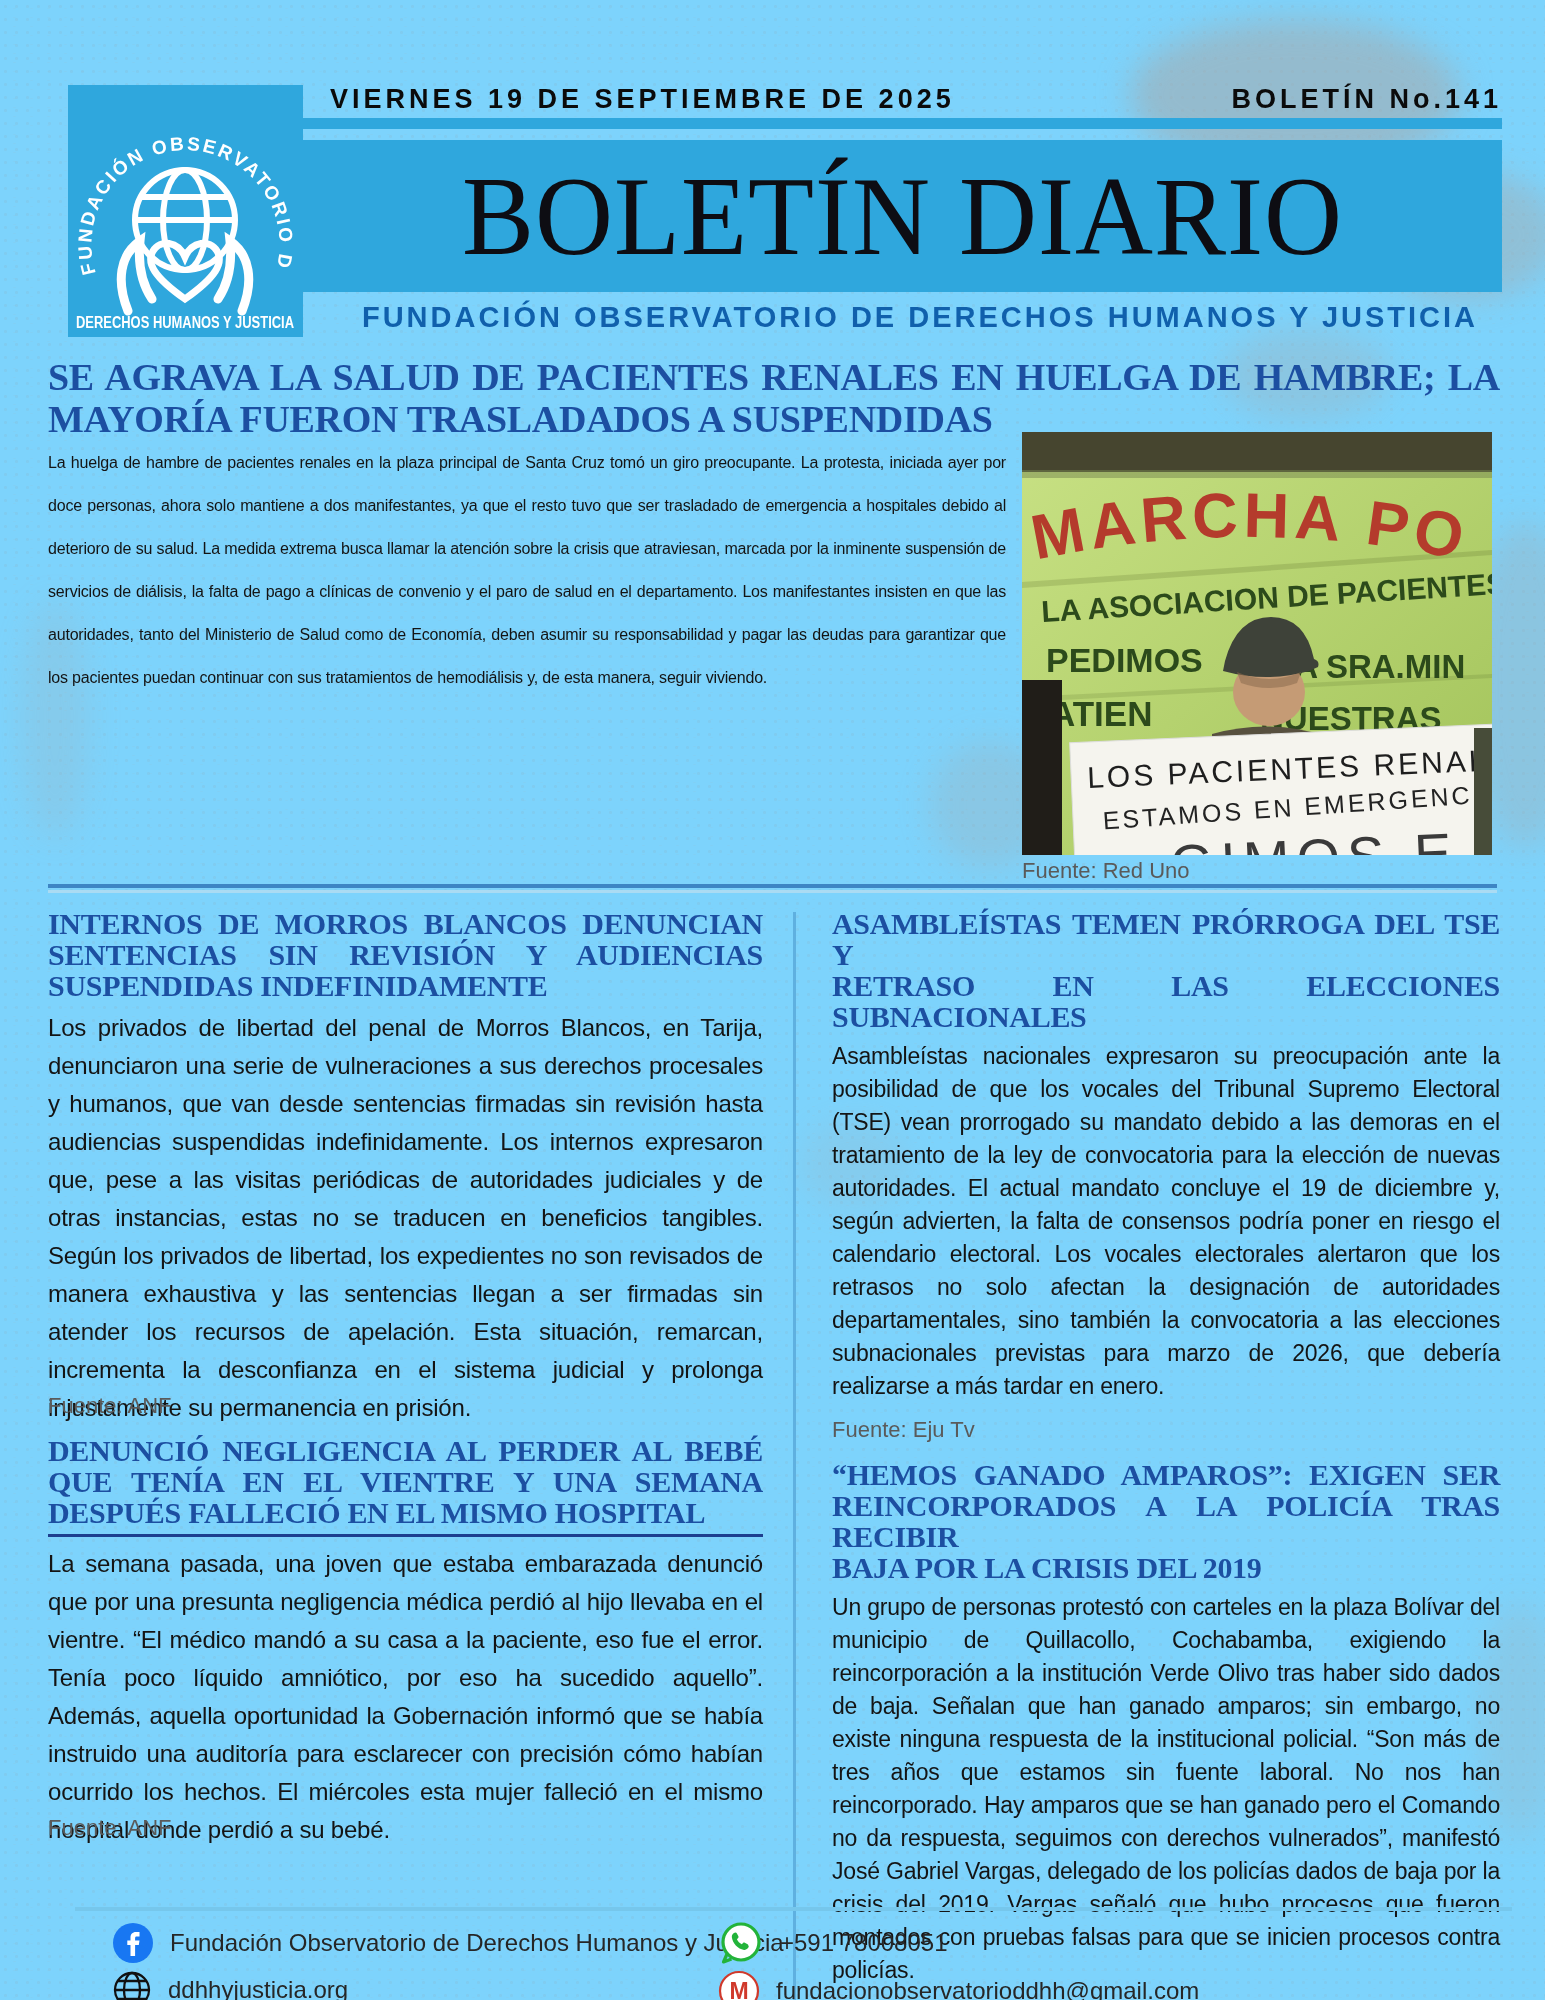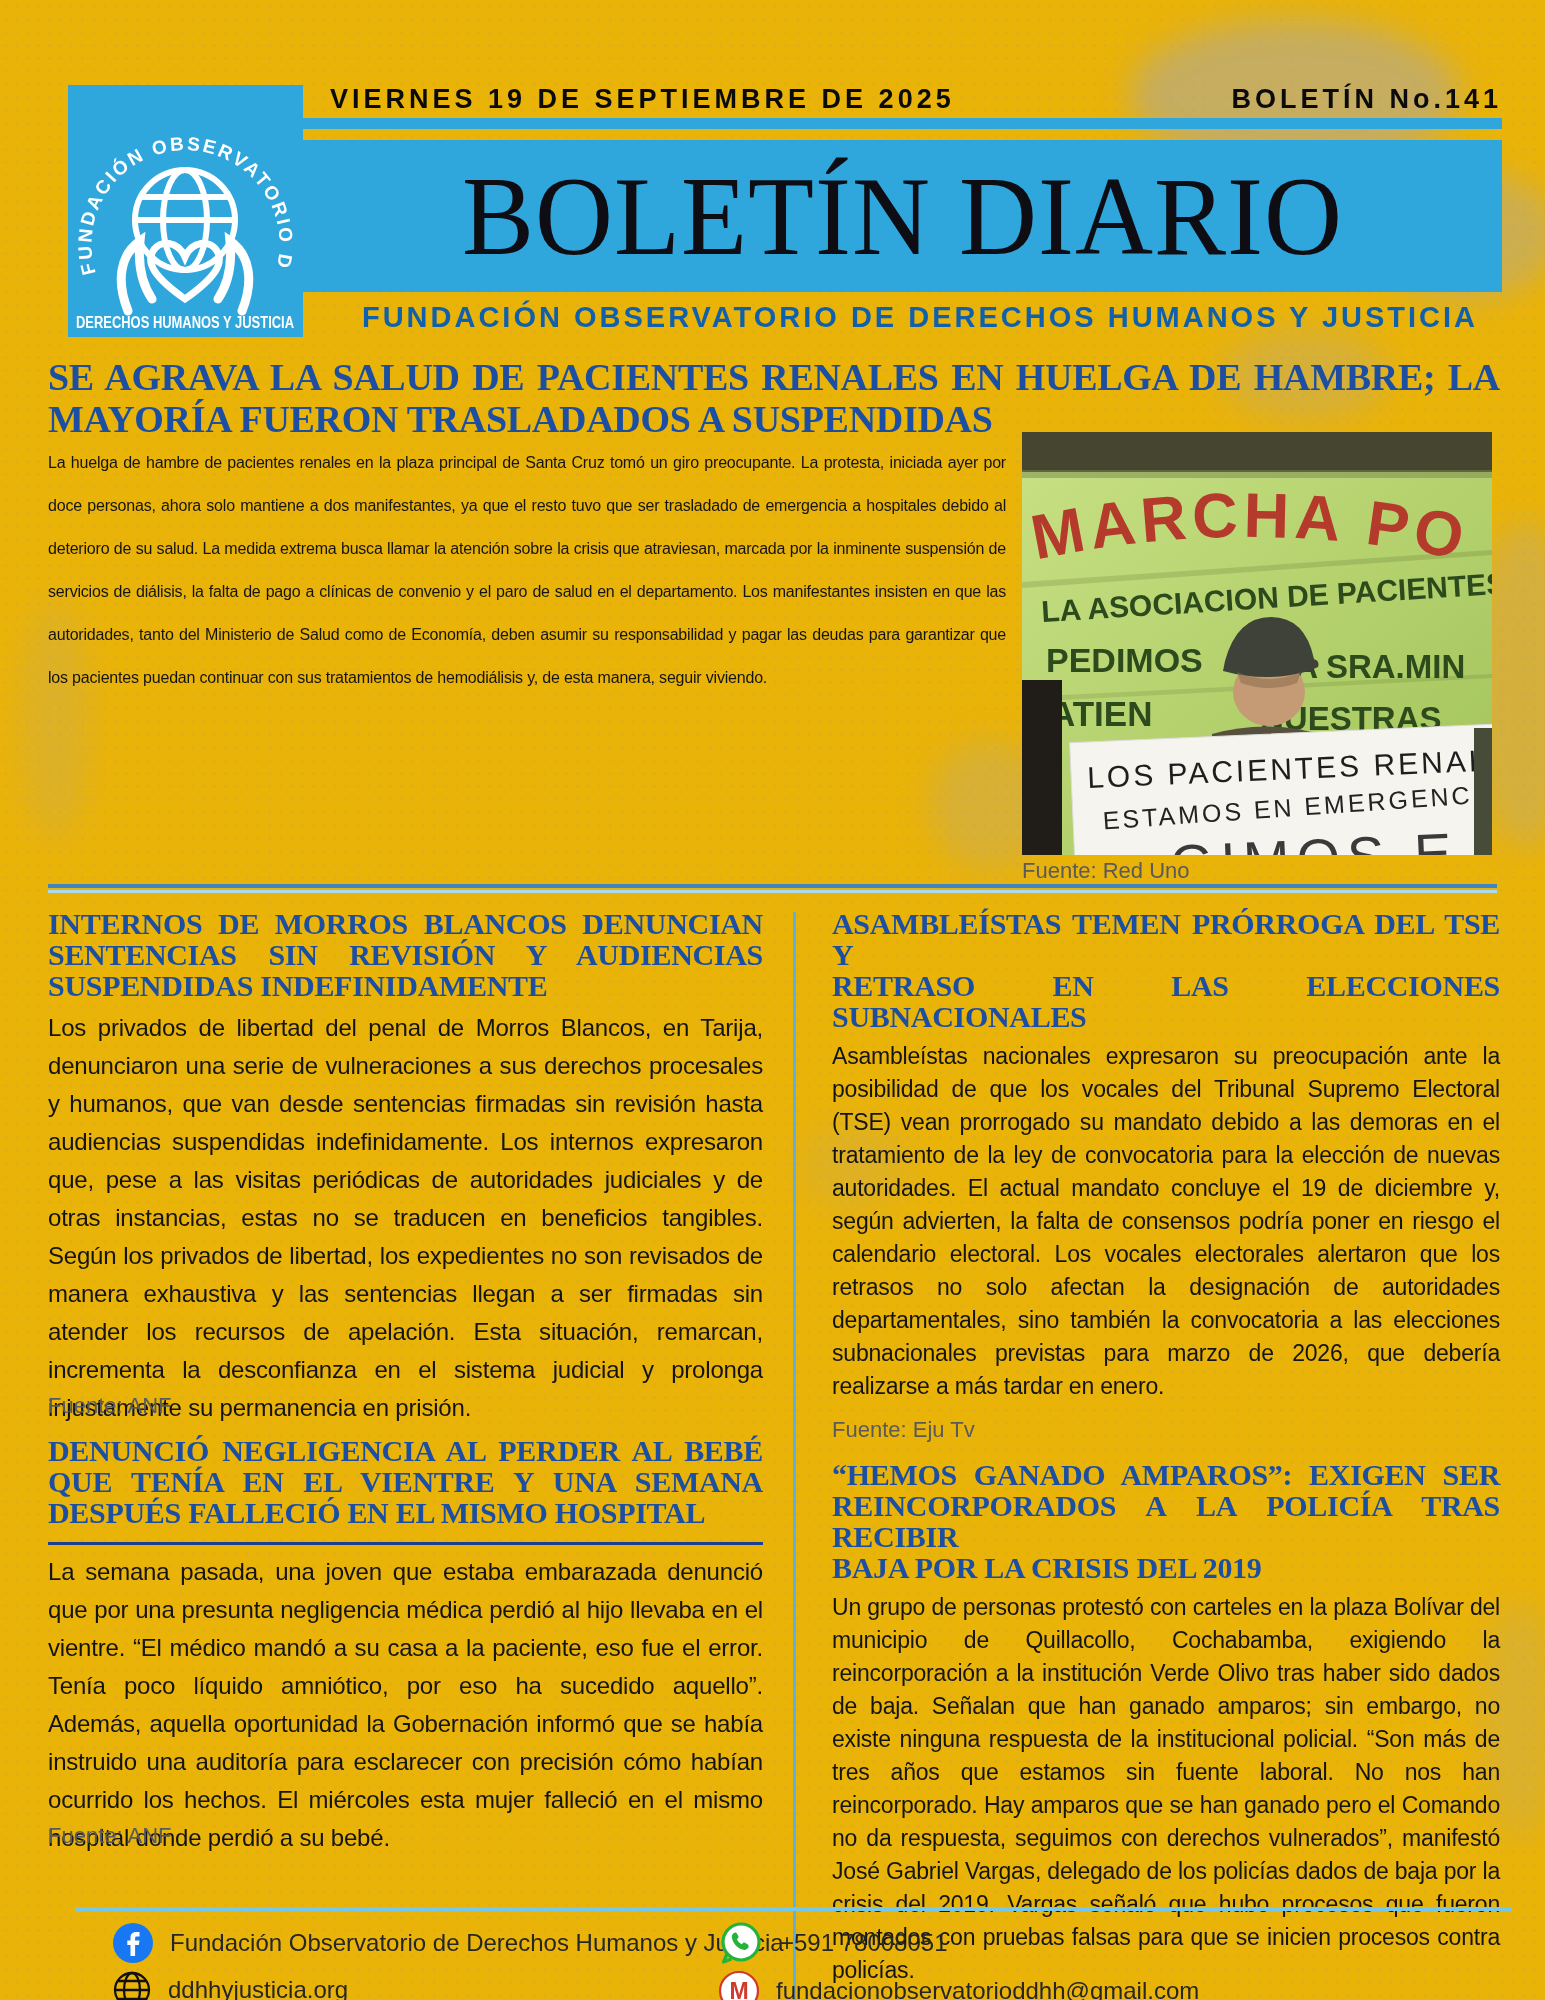--- a/index.html
+++ b/index.html
@@ -1,18 +1,18 @@
 <!DOCTYPE html>
 <html><head>
 <meta charset="utf-8">
 <style>
   *{margin:0;padding:0;box-sizing:border-box}
   html,body{width:1545px;height:2000px}
   body{font-family:"Liberation Sans",sans-serif;background:#fdfdfc;position:relative;overflow:hidden}
-  .page{position:absolute;inset:0;background:#eab308}
+  .page{position:absolute;inset:0;background:#7dd3fc}
   .noise{position:absolute;inset:0;pointer-events:none;opacity:.45;
     background-image:radial-gradient(rgba(150,150,150,.25) 1.2px, transparent 1.7px),
                      radial-gradient(rgba(170,170,170,.18) 1px, transparent 1.5px);
     background-size:11px 13px, 17px 9px;background-position:0 0, 6px 4px}
   .blotch{position:absolute;border-radius:50%;background:rgba(168,168,168,.55);filter:blur(16px);pointer-events:none}
   .z{position:absolute}
   
   .band-main{left:68px;top:140px;width:1434px;height:152px;background:#2fa7dd}
   .band-thin{left:303px;top:118px;width:1199px;height:11px;background:#2fa7dd}
   .date-row{left:330px;top:84px;width:1172px;display:flex;justify-content:space-between;
@@ -21,21 +21,21 @@
     font-size:108px;line-height:142px;color:#0d0d13;letter-spacing:1px;transform:scaleY(1.04)}
   .mast-sub{left:320px;top:301px;width:1200px;text-align:center;font-weight:700;font-size:29px;
     letter-spacing:3px;color:#1060ac}
   .logo{left:68px;top:85px;width:235px;height:252px}
   
   .hl{font-family:"Liberation Serif",serif;font-weight:700;color:#1c4fa1;letter-spacing:-.3px}
   .hl-line{text-align:justify;text-align-last:justify}
   .hl-line.last{text-align-last:left}
   .main-hl{left:48px;top:356px;width:1452px;font-size:38px;line-height:42px}
   .col-hl{font-size:30px;line-height:31px;margin-bottom:8px}
-  .col-hl.underlined{border-bottom:3px solid #1d3f8f;padding-bottom:14px}
+  .col-hl.underlined{border-bottom:3px solid #1d3f8f;padding-bottom:6px}
   
   .body-p{color:#141414;text-align:justify;letter-spacing:-.2px}
   .lead-body{left:48px;top:441px;width:958px;font-size:16px;line-height:43px}
   .fuente{color:#5a5a5a;font-size:22px;letter-spacing:0}
   
   .photo{left:1022px;top:432px;width:470px;height:423px;overflow:hidden;background:#b6d36f}
   .photo-cap{left:1022px;top:858px;width:470px}
   
   .cols{left:48px;top:908px;width:1452px;display:flex;align-items:stretch}
   .colL{width:715px}

